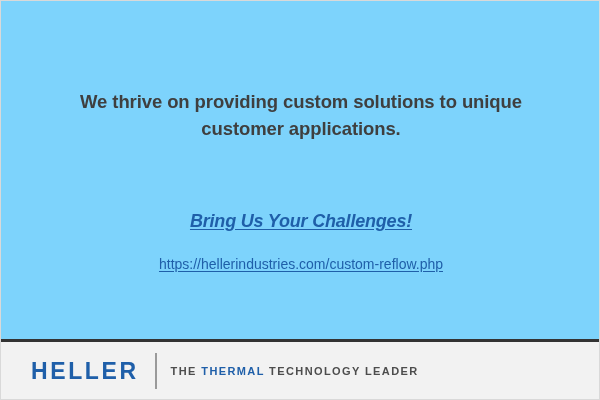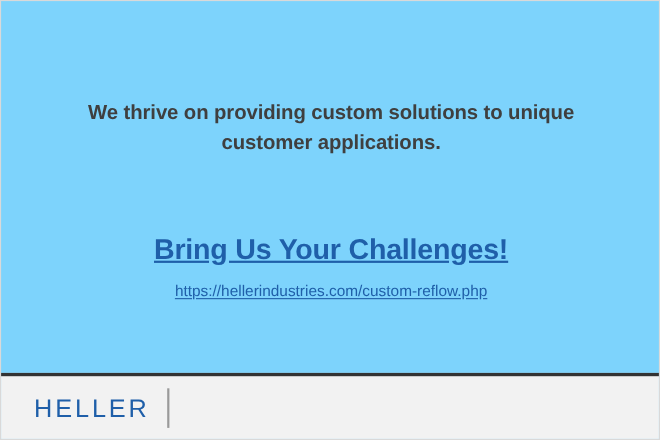--- a/index.html
+++ b/index.html
@@ -32,26 +32,27 @@
     color: #3f3f3f;
     line-height: 1.45;
     letter-spacing: -0.1px;
   }
   .cta {
     position: absolute;
     left: 40px;
     top: 210px;
     width: 520px;
     text-align: center;
-    font-size: 26px;
+    font-size: 18px;
     font-weight: bold;
     color: #1f5fa9;
     text-decoration: underline;
     text-underline-offset: 2px;
     letter-spacing: -0.2px;
+    font-style: italic;
   }
   .url {
     position: absolute;
     left: 40px;
     top: 255px;
     width: 520px;
     text-align: center;
     font-size: 14px;
     color: #1f5fa9;
     text-decoration: underline;
@@ -75,21 +76,21 @@
     height: 42px;
   }
   .logo-block {
     display: flex;
     flex-direction: column;
     justify-content: center;
     line-height: 1;
   }
   .logo-heller {
     font-size: 23px;
-    font-weight: normal;
+    font-weight: bold;
     color: #1f5fa9;
     letter-spacing: 2.6px;
     font-family: "Liberation Sans", sans-serif;
   }
   .logo-industries {
     font-size: 10px;
     font-weight: bold;
     color: #4d4d4d;
     letter-spacing: 3.2px;
     margin-top: 3px;
@@ -121,16 +122,17 @@
   <div class="cta">Bring Us Your Challenges!</div>
 
   <a class="url" href="#">https://hellerindustries.com/custom-reflow.php</a>
 
   <div class="footer-bar">
     <div class="footer-inner">
       <div class="logo-block">
         <span class="logo-heller">HELLER</span>
       </div>
       <div class="divider"></div>
+      <div class="tagline"><span>THE </span><span class="accent">THERMAL</span><span> TECHNOLOGY LEADER</span></div>
     </div>
   </div>
 
 </div>
 
 </body></html>

